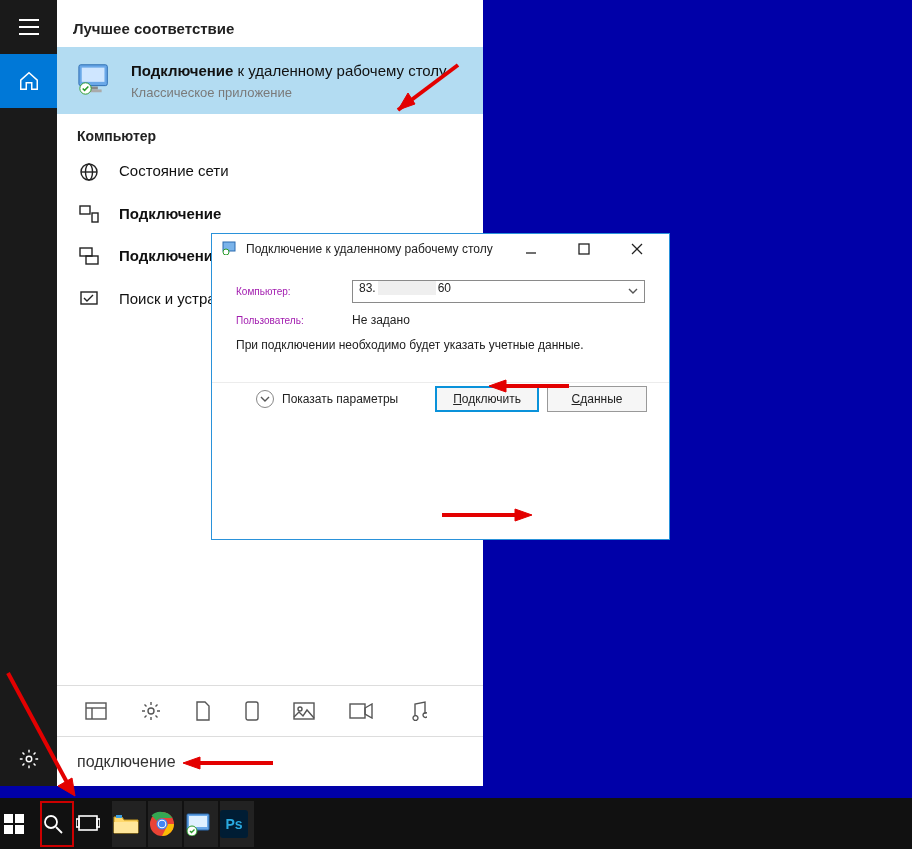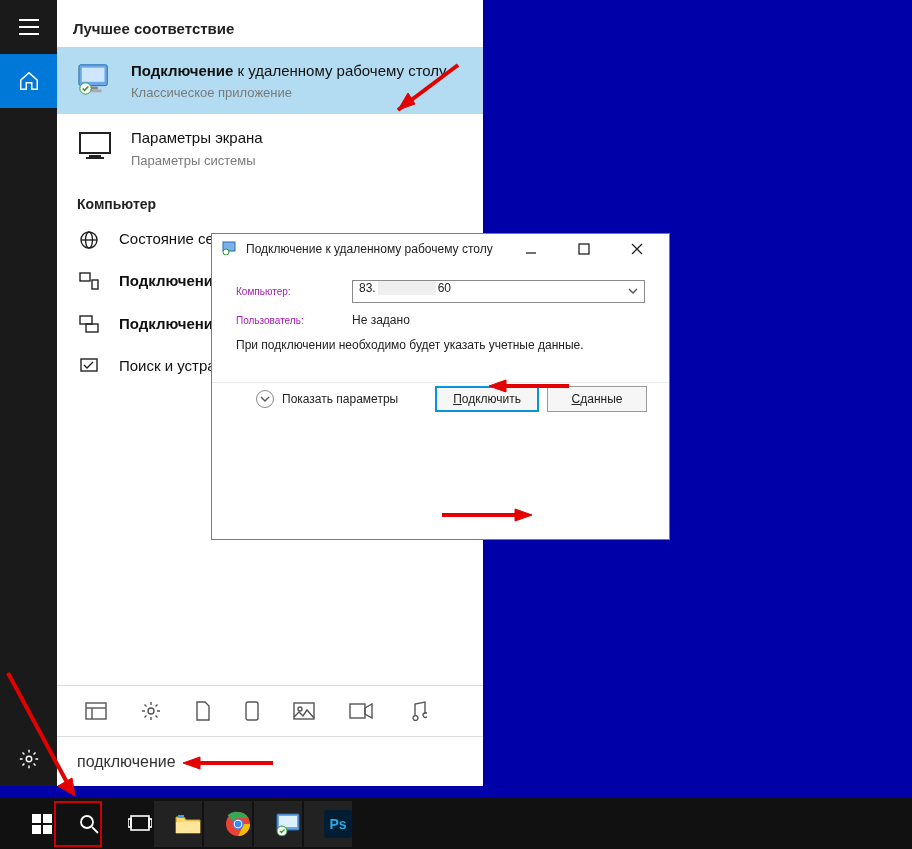--- a/index.html
+++ b/index.html
@@ -44,21 +44,21 @@
   .search-field {
     position:absolute; bottom:0; left:0; right:0; height:49px;
     display:flex; align-items:center; padding:0 20px; font-size:16px; color:#333; background:#fff;
   }
 
   
   .taskbar {
     position:absolute; left:0; bottom:0; width:100%; height:51px; background:#111;
     display:flex; align-items:center; padding-left:4px;
   }
-  .taskbar-item { width:48px; height:46px; display:flex; align-items:center; justify-content:flex-end; margin-right:2px; position:relative;}
+  .taskbar-item { width:34px; height:46px; display:flex; align-items:center; justify-content:flex-start; margin-right:2px; position:relative;}
   .taskbar-item.app { background:#222; }
   .taskbar-item.search-highlight { border:2px solid #c00; }
   .taskbar-icon-sq{width:28px;height:28px;display:flex;align-items:center;justify-content:center;border-radius:3px;}
 
   
   .rdp {
     position:absolute; left:211px; top:233px; width:459px; height:307px;
     background:#fff; border:1px solid #2a92da; font-size:12px; color:#222;
   }
   .rdp-titlebar { height:30px; display:flex; align-items:center; padding:0 10px; gap:8px;}
@@ -122,33 +122,20 @@
           <circle cx="9" cy="27" r="6" fill="#fff" stroke="#2a9b2a"></circle>
           <path d="M6 27l2 2 4-4" stroke="#2a9b2a" stroke-width="1.6" fill="none"></path>
         </svg>
     </div>
     <div class="result-text">
       <div class="result-title"><b>Подключение</b> к удаленному рабочему столу</div>
       <div class="result-sub">Классическое приложение</div>
     </div>
   </div>
 
-  <div class="result-row">
-    <div class="result-icon">
-      <svg width="34" height="30" viewBox="0 0 34 30">
-          <rect x="2" y="2" width="30" height="20" fill="none" stroke="#222" stroke-width="2"></rect>
-          <rect x="11" y="24" width="12" height="2" fill="#222"></rect>
-          <rect x="8" y="26" width="18" height="2" fill="#222"></rect>
-        </svg>
-    </div>
-    <div class="result-text">
-      <div class="result-title">Параметры экрана</div>
-      <div class="result-sub">Параметры системы</div>
-    </div>
-  </div>
 
   <div class="params-header">Компьютер</div>
 
   <div class="params-row">
     <div class="params-icon">
       <svg width="20" height="20" viewBox="0 0 20 20">
           <circle cx="10" cy="10" r="8" fill="none" stroke="#222" stroke-width="1.4"></circle>
           <ellipse cx="10" cy="10" rx="3.5" ry="8" fill="none" stroke="#222" stroke-width="1.4"></ellipse>
           <line x1="2" y1="10" x2="18" y2="10" stroke="#222" stroke-width="1.4"></line>
         </svg>

